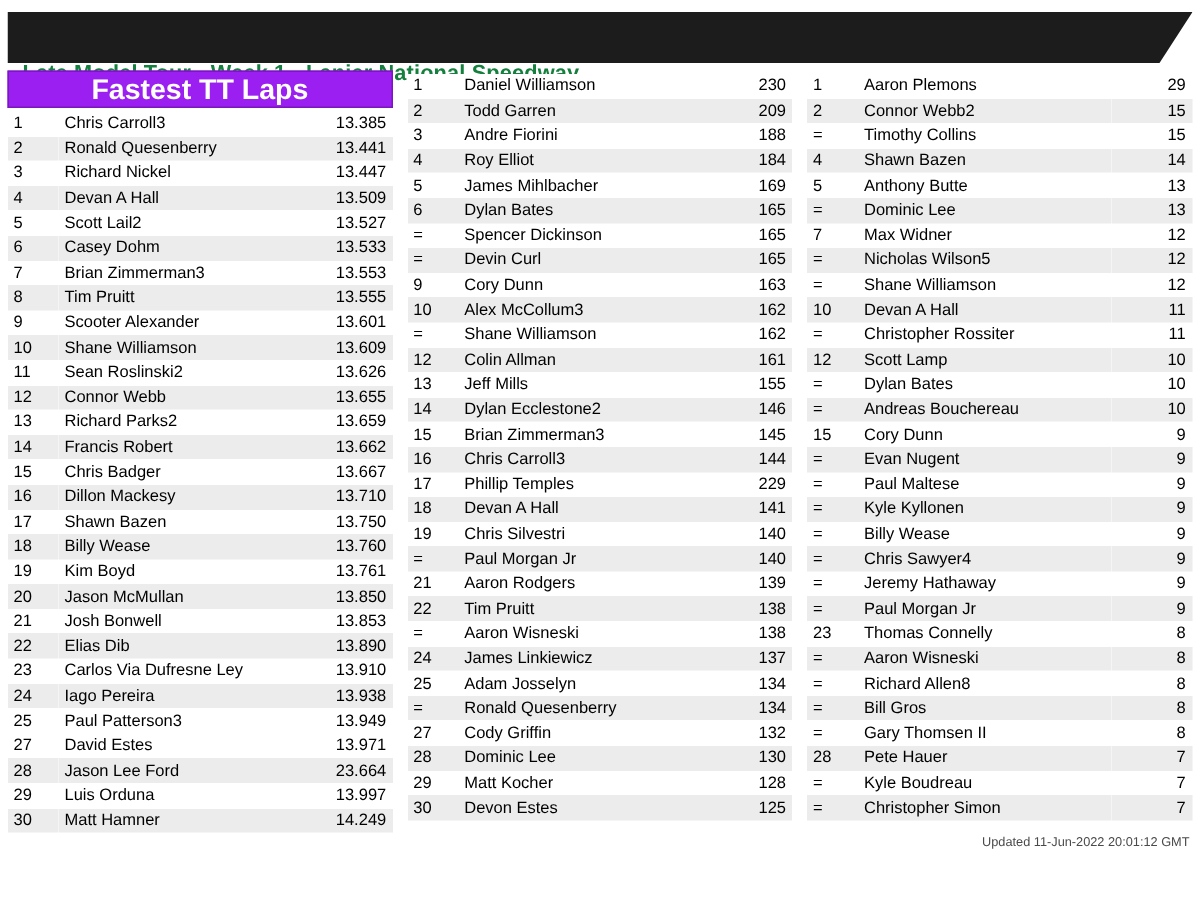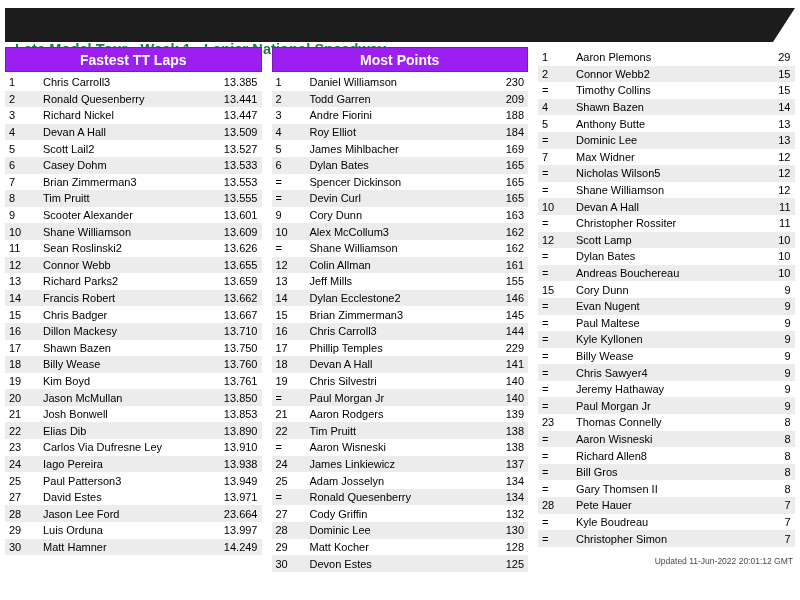--- a/index.html
+++ b/index.html
@@ -60,21 +60,21 @@
     gap: 10px;
   }
   .col {
     width: 256.5px;
     box-sizing: border-box;
   }
   .col-header {
     background: #9b1ff0;
     color: #ffffff;
     text-align: center;
-    font-size: 14px;
+    font-size: 19px;
     font-weight: bold;
     height: 25px;
     line-height: 25px;
     border: 1px solid #7a17bf;
     box-sizing: border-box;
   }
   table.rank {
     width: 100%;
     border-collapse: collapse;
     table-layout: fixed;
@@ -279,21 +279,20 @@
           <tr class="alt">
               <td class="pos">30</td>
               <td class="name">Matt Hamner</td>
               <td class="val">14.249</td>
             </tr>
         </tbody>
       </table>
     </div>
 
     <div class="col">
-      <div class="col-header">Most Points</div>
       <table class="rank">
         <tbody>
           <tr class="plain">
               <td class="pos">1</td>
               <td class="name">Daniel Williamson</td>
               <td class="val">230</td>
             </tr>
           <tr class="alt">
               <td class="pos">2</td>
               <td class="name">Todd Garren</td>

